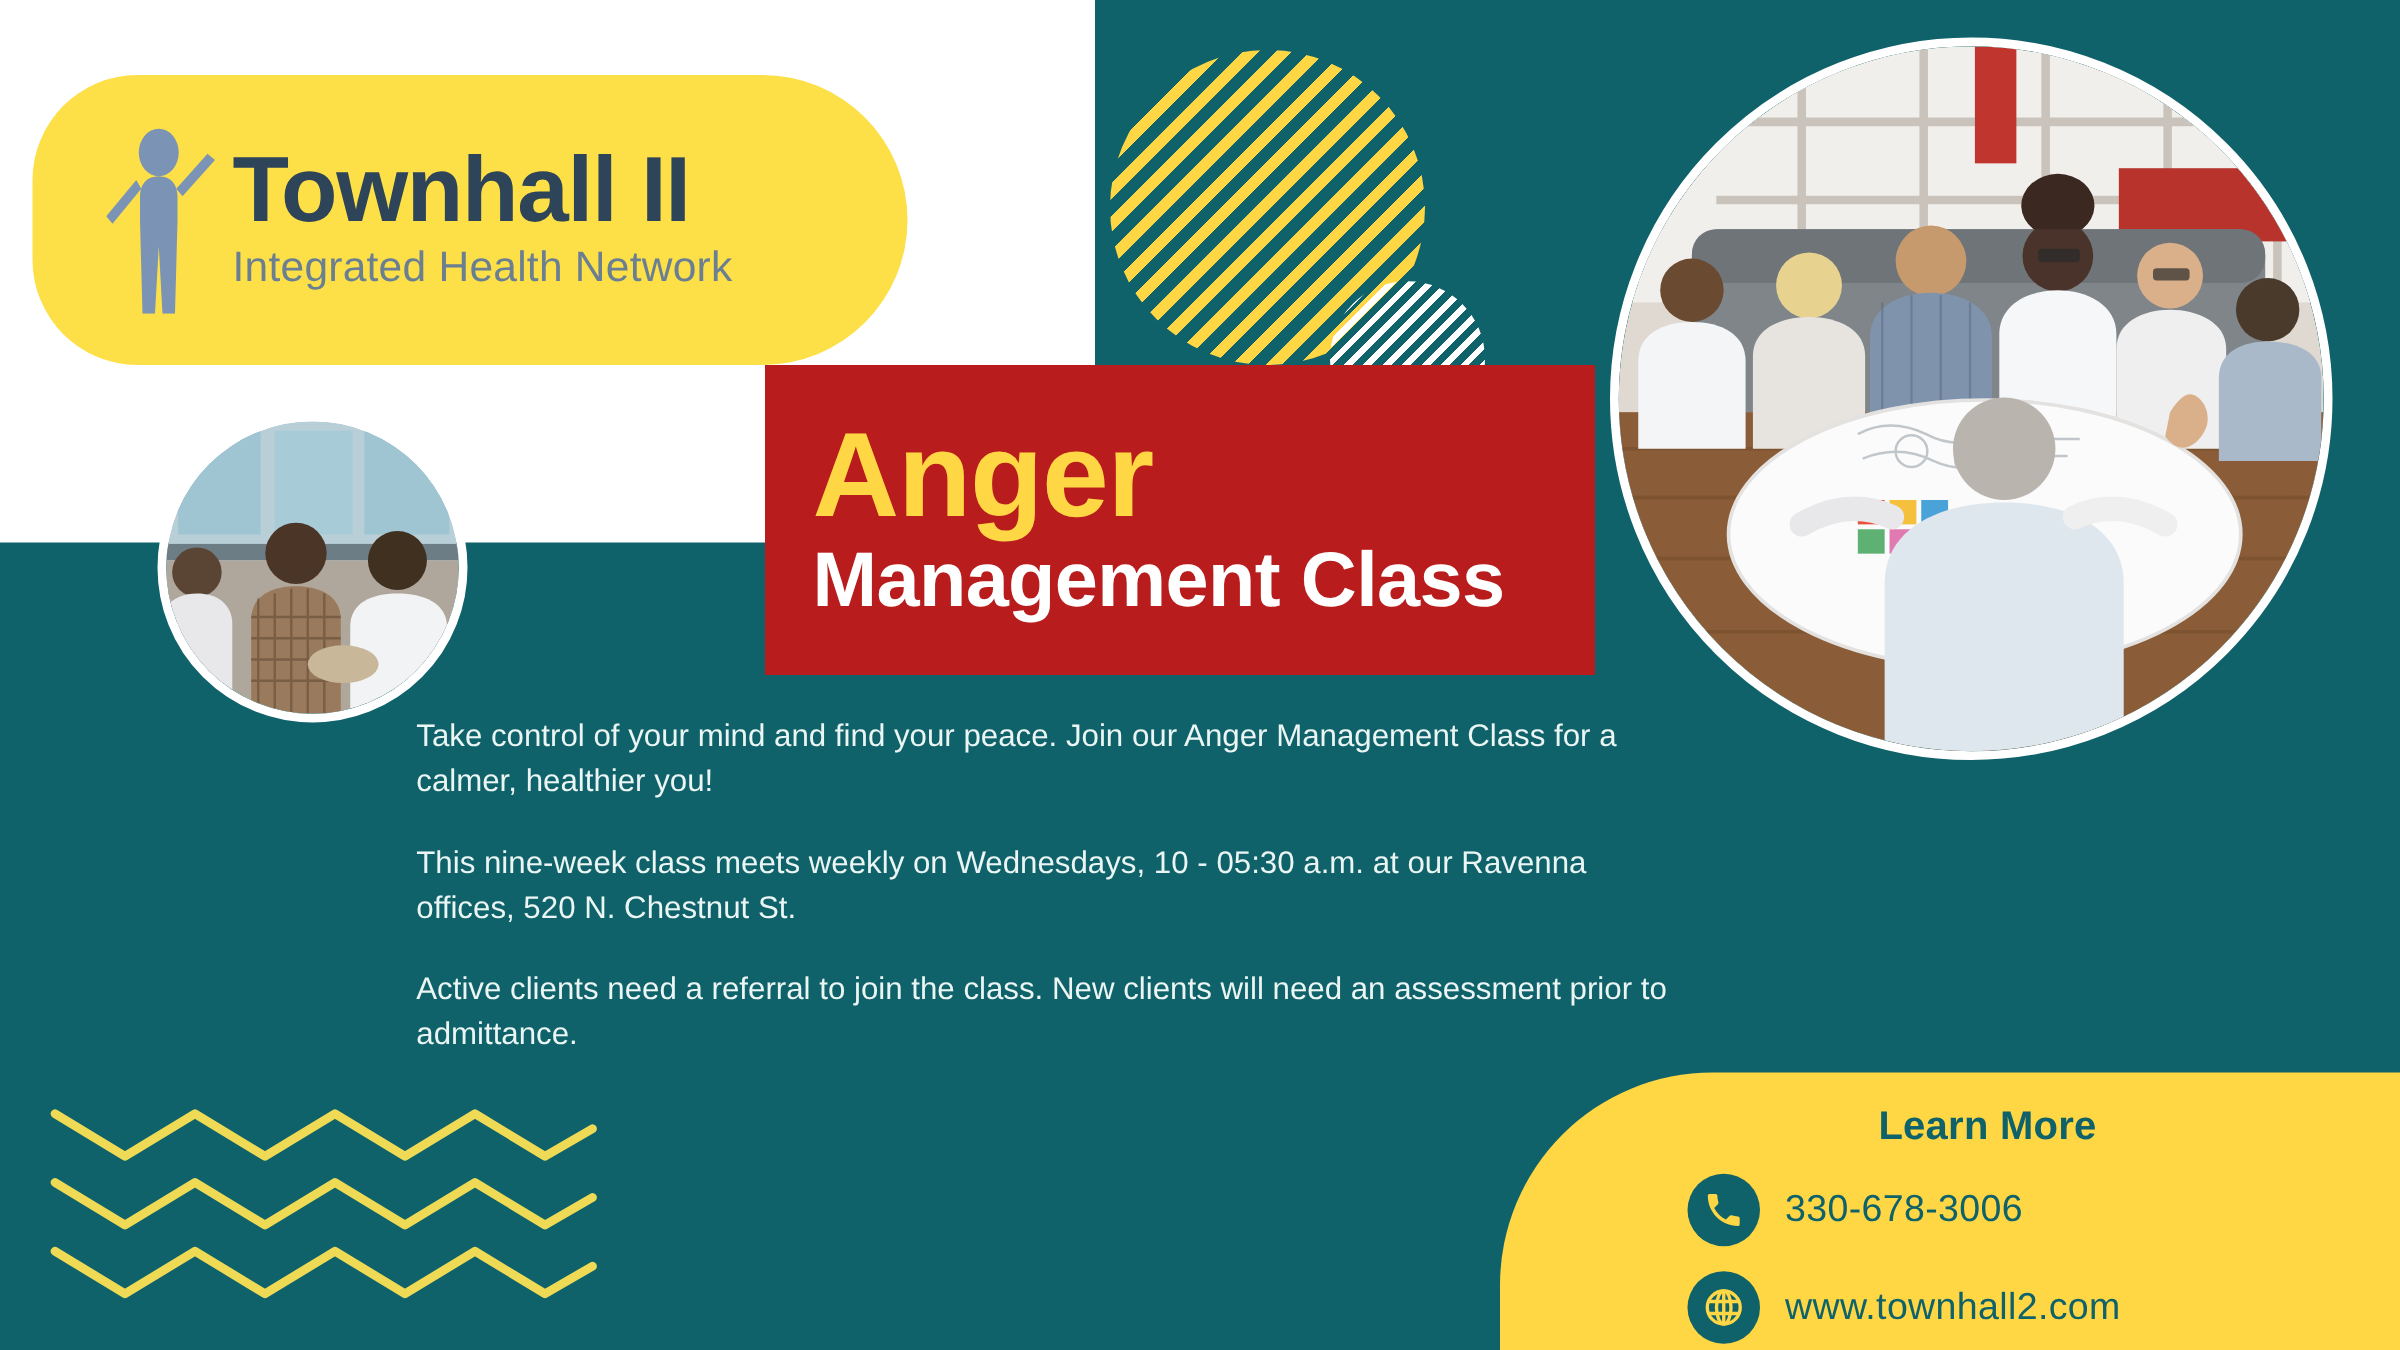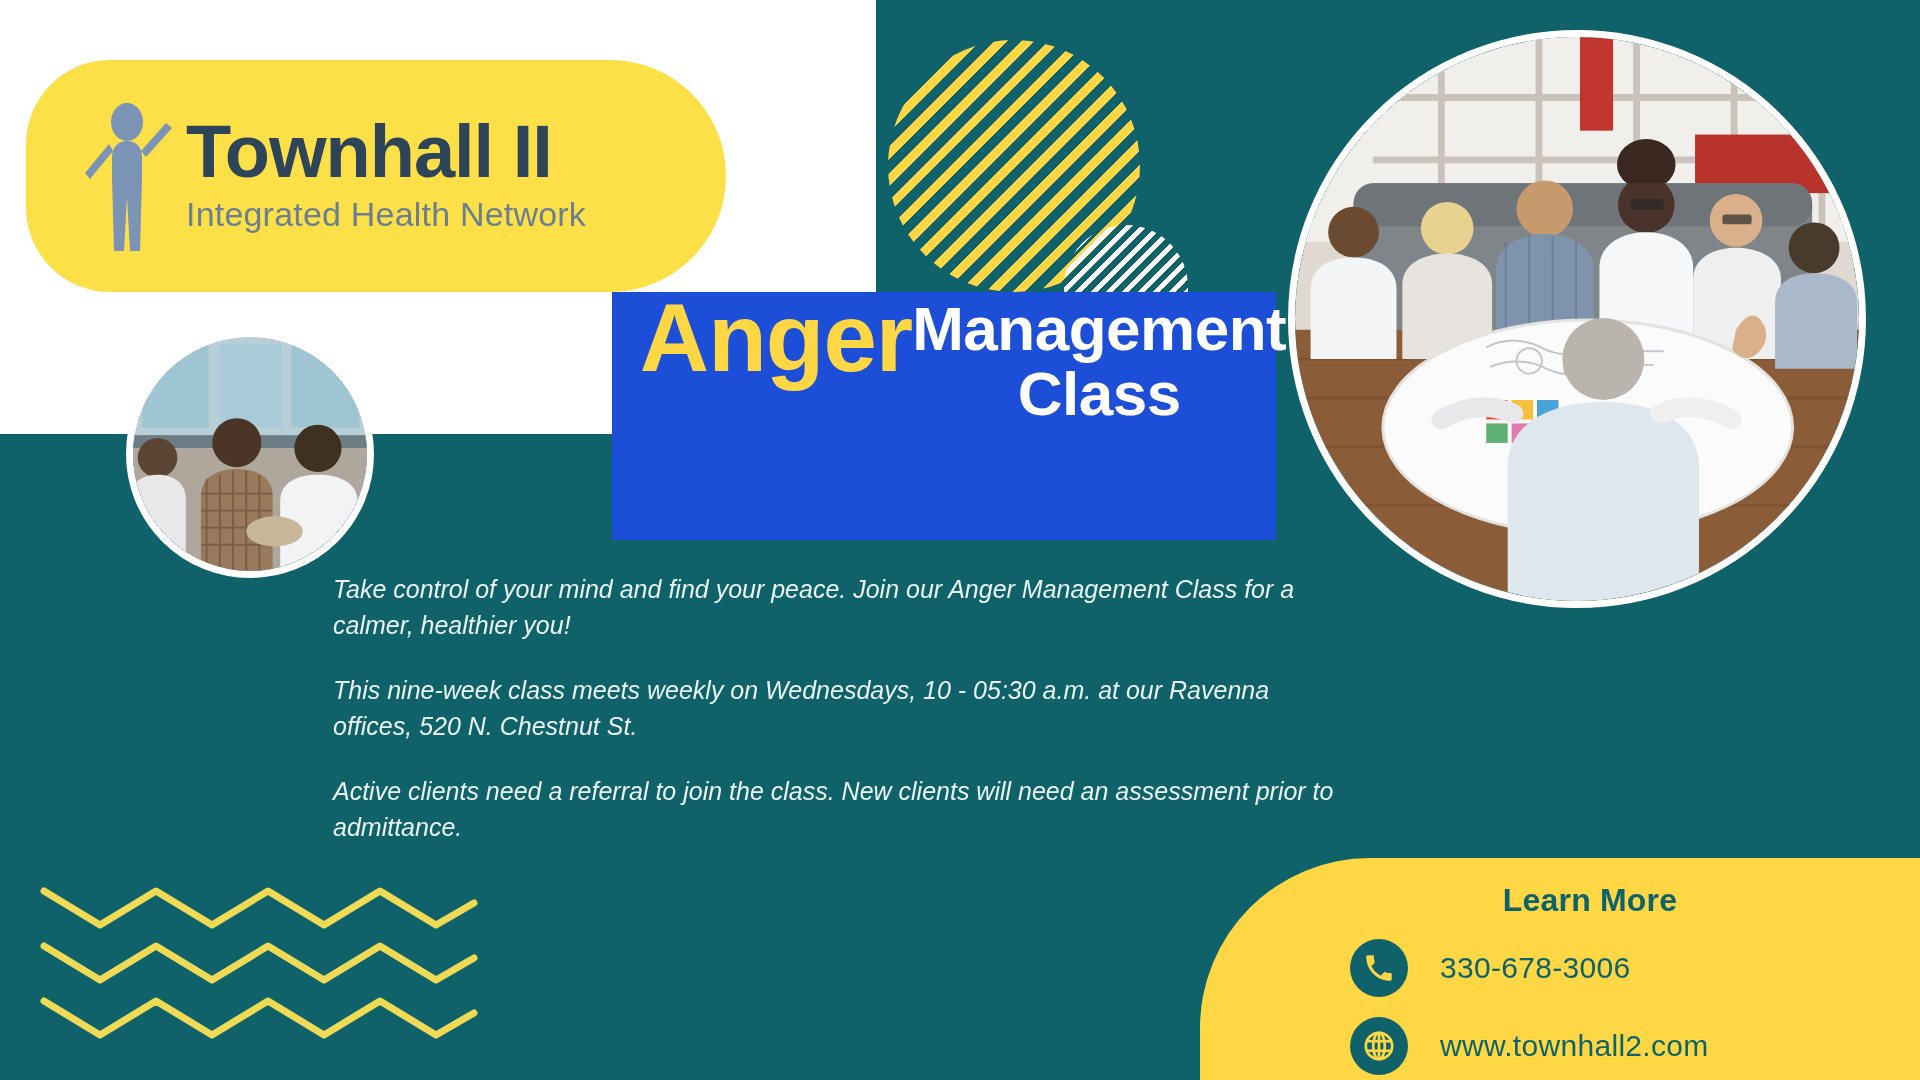--- a/index.html
+++ b/index.html
@@ -37,23 +37,23 @@
     background:repeating-linear-gradient(135deg,#ffd745 0 9px,#0f6269 9px 19px);
   }
   .striped-circle-sm{
     position:absolute;left:1064px;top:225px;width:124px;height:124px;border-radius:50%;
     background:repeating-linear-gradient(135deg,#ffffff 0 5px,transparent 5px 11px);
   }
 
   
   .title-panel{
     position:absolute;left:612px;top:292px;width:664px;height:248px;
-    background:#1d4ed8;
-    display:flex;flex-direction:row;justify-content:center;
-    padding-left:38px;box-sizing:border-box;text-align:center;
+    background:#b91c1c;
+    display:flex;flex-direction:column;justify-content:center;
+    padding-left:38px;box-sizing:border-box;
   }
   .title-line1{
     font-size:96px;font-weight:700;color:#ffd745;line-height:.96;
     letter-spacing:-1px;
   }
   .title-line2{
     font-size:62px;font-weight:700;color:#ffffff;line-height:1.05;
     margin-top:4px;letter-spacing:-.5px;
   }
 
@@ -64,21 +64,21 @@
   }
   .photo svg{display:block;width:100%;height:100%;}
   .photo-small{left:126px;top:330px;width:248px;height:248px;}
   .photo-large{left:1288px;top:30px;width:578px;height:578px;}
 
   
   .body-copy{
     position:absolute;left:333px;top:572px;width:1010px;
     color:#eaf5f4;font-size:25px;line-height:1.42;
   }
-  .body-copy p{margin:0 0 30px 0;font-style:italic;}
+  .body-copy p{margin:0 0 30px 0;}
   .body-copy p:last-child{margin-bottom:0;}
 
   
   .zigzags{position:absolute;left:40px;top:885px;width:450px;height:160px;}
 
   
   .contact-card{
     position:absolute;left:1200px;top:858px;width:720px;height:272px;
     background:#ffd745;border-radius:170px 0 0 0;
     padding:24px 0 0 0;box-sizing:border-box;
@@ -89,21 +89,21 @@
   }
   .contact-row{
     display:flex;align-items:center;margin-top:20px;margin-left:150px;
   }
   .contact-ico{
     width:58px;height:58px;border-radius:50%;background:#0f6269;
     display:flex;align-items:center;justify-content:center;flex:none;
   }
   .contact-ico svg{display:block;}
   .contact-val{
-    margin-left:32px;color:#0f6269;font-size:30px;letter-spacing:.3px;
+    margin-left:20px;color:#0f6269;font-size:30px;letter-spacing:.3px;
   }
 </style>
 </head>
 <body>
 
 <div class="stage">
 
   <div class="white-block"></div>
 
   <div class="logo-pill">

